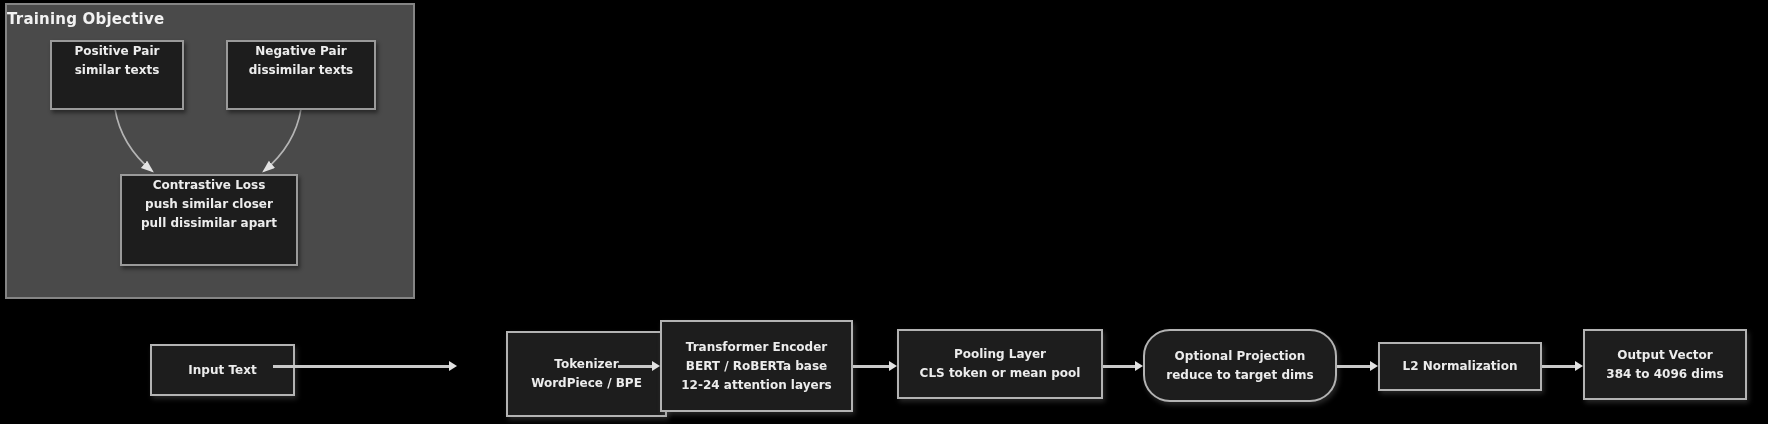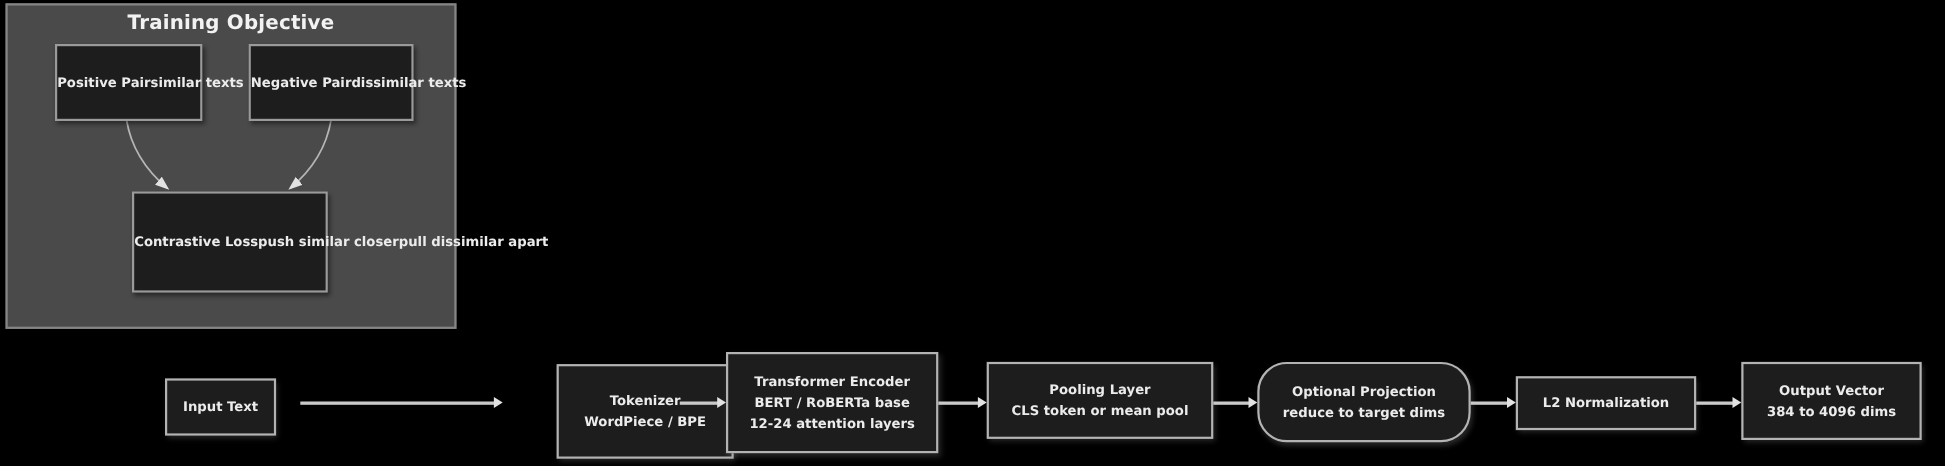--- a/index.html
+++ b/index.html
@@ -14,42 +14,42 @@
     font-family:"DejaVu Sans","Liberation Sans",sans-serif;
     color:var(--text);
   }
   
   .panel{
     position:absolute;left:5px;top:3px;width:410px;height:296px;
     background:var(--panel-fill);border:2px solid var(--panel-border);
     box-sizing:border-box;
   }
   .panel-title{
-    position:absolute;top:5px;left:0;width:100%;text-align:center;
-    font-size:18px;font-weight:700;color:#f2f2f2;letter-spacing:.2px;
+    position:absolute;top:5px;left:0;width:100%;text-align:left;
+    font-size:15px;font-weight:700;color:#f2f2f2;letter-spacing:.2px;
   }
   .obox{
     position:absolute;background:var(--node-fill);
     border:2px solid var(--inner-border);box-sizing:border-box;
-    display:flex;flex-direction:row;justify-content:flex-start;align-items:center;
+    display:flex;flex-direction:column;justify-content:flex-start;align-items:center;
     text-align:center;box-shadow:2px 3px 4px rgba(0,0,0,.45);
   }
   .pline{font-size:12px;font-weight:600;line-height:19px;color:var(--text);white-space:nowrap;}
   #pos-pair{left:43px;top:35px;width:134px;height:70px;}
   #neg-pair{left:219px;top:35px;width:150px;height:70px;}
   #contrastive{left:113px;top:169px;width:178px;height:92px;}
   .panel-svg{position:absolute;left:0;top:0;width:406px;height:292px;pointer-events:none;}
   
   .pnode{
     position:absolute;background:var(--node-fill);
     border:2px solid var(--node-border);box-sizing:border-box;
     display:flex;flex-direction:column;justify-content:center;align-items:center;
     text-align:center;box-shadow:2px 3px 5px rgba(135,135,135,.28);
   }
-  #node-0{left:150px;top:344px;width:101px;height:52px;}
+  #node-0{left:150px;top:344px;width:145px;height:52px;}
   #node-1{left:465px;top:331px;width:161px;height:86px;margin-left:41px;}
   #node-2{left:660px;top:320px;width:193px;height:92px;}
   #node-3{left:897px;top:329px;width:206px;height:70px;justify-content:center;}
   #node-4{left:1143px;top:329px;width:194px;height:73px;border-radius:27px;}
   #node-5{left:1378px;top:342px;width:164px;height:49px;}
   #node-6{left:1583px;top:329px;width:164px;height:71px;}
   .conn{position:absolute;top:365px;height:3px;background:var(--connector);}
   #conn-0{left:273px;width:177px;}
   #conn-1{left:618px;width:35px;}
   #conn-2{left:853px;width:37px;}

